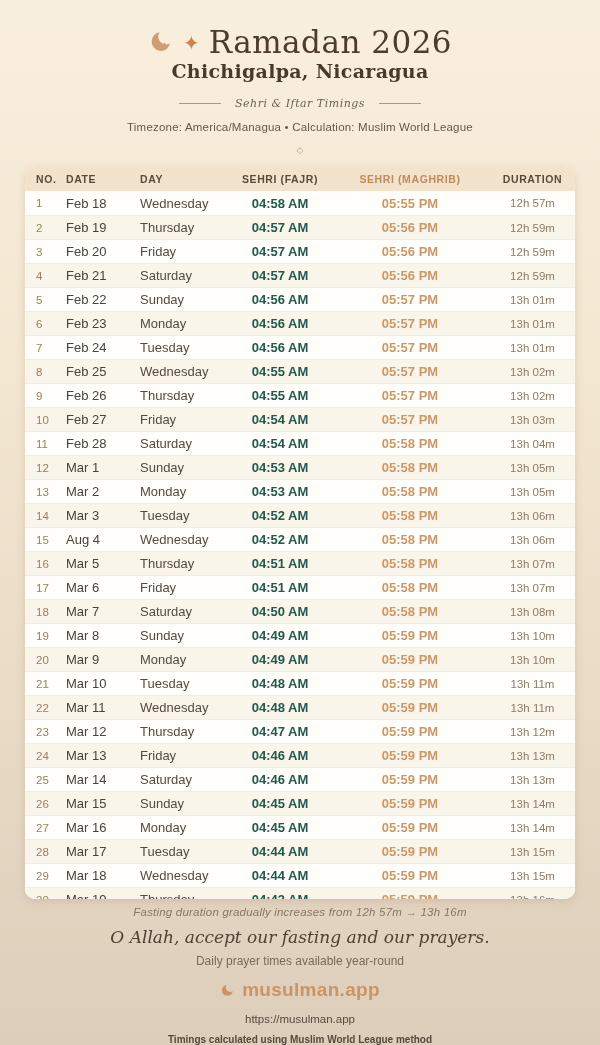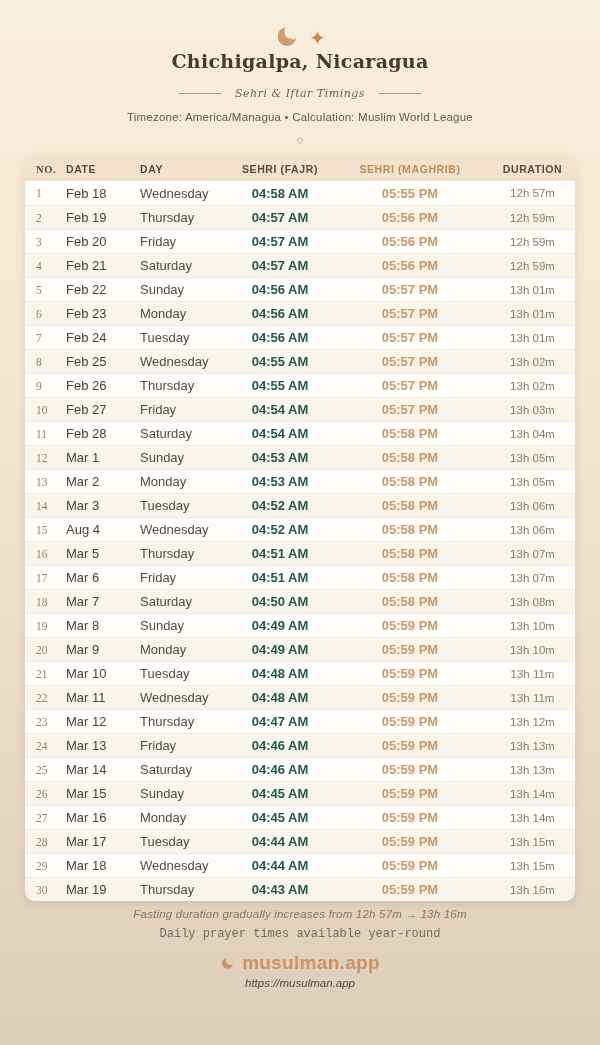--- a/index.html
+++ b/index.html
@@ -43,60 +43,61 @@
   }
   .t-row {
     display: grid;
     grid-template-columns: 40px 75px 90px 100px 160px 85px;
     align-items: center; height: 24px;
   }
   .t-head { background: #f4e3cc; height: 24px; }
   .t-head .c { font-size: 10.5px; font-weight: 700; letter-spacing: 0.6px; color: #594a3b; }
   .t-head .c-iftar { color: #c08a5a; }
   .c { white-space: nowrap; }
-  .c-no   { padding-left: 11px; text-align: left;  font-size: 11.5px; color: #97825f; font-family: Liberation Serif, serif; }
+  .c-no   { padding-left: 11px; text-align: left;  font-size: 11.5px; color: #97825f; }
   .c-date { padding-left: 1px;  text-align: left;  font-size: 13px;   color: #4b4238; }
   .c-day  { text-align: left;   font-size: 13px;   color: #544a3e; }
   .c-sehri { text-align: center; font-size: 13px; font-weight: 700; color: #20594e; }
   .c-iftar { text-align: center; font-size: 13px; font-weight: 700; color: #cd9868; }
   .c-dur  { text-align: center; font-size: 11.5px; color: #8d7b6a; }
   .t-body .t-row:nth-child(even) { background: #faf5eb; }
   .t-body .t-row { border-top: 1px solid #f3ecdf; }
   .t-body .t-row:first-child { border-top: none; }
 
   
   .footer { text-align: center; width: 100%; }
   .fasting-note {
     margin-top: 7px; font-style: italic; font-size: 11.5px; color: #8a7462; letter-spacing: 0.2px;
   }
   .dua {
     margin-top: 9px; font-family: "DejaVu Serif", "Liberation Serif", serif;
     font-style: italic; font-size: 17px; color: #4e4033;
   }
-  .year-round { margin-top: 7px; font-size: 12px; color: #79695a; font-family: Liberation Mono, monospace; }
+  .year-round { margin-top: 7px; font-size: 12px; color: #79695a; }
   .brand-row { display: flex; align-items: center; justify-content: center; gap: 7px; margin-top: 11px; }
   .brand-crescent { width: 15px; height: 15px; }
   .brand-name { font-size: 19px; font-weight: 700; color: #cd9364; letter-spacing: 0.3px; }
-  .brand-url { margin-top: 3px; font-size: 11.5px; color: #55493d; font-style: italic; }
+  .brand-url { margin-top: 12px; font-size: 11.5px; color: #55493d; }
   .method-note { margin-top: 9px; font-size: 10px; font-weight: 700; color: #55493d; }
 </style>
 </head>
 <body>
 
 <div class="page">
 
   <div class="header">
     <div class="title-row">
       <span class="crescent-svg">
         <svg width="26" height="26" viewBox="0 0 24 24" fill="none">
           <path d="M20.4 13.2A8.6 8.6 0 1 1 10.8 3.1a7.1 7.1 0 0 0 9.6 10.1z" fill="#cf9d74"></path>
           <path d="M15.4 12.2l.5 1.1 1.1.5-1.1.5-.5 1.1-.5-1.1-1.1-.5 1.1-.5z" fill="#cf9d74"></path>
         </svg>
       </span>
       <span class="sparkle">✦</span>
+      <h1 class="main-title">Ramadan 2026</h1>
     </div>
     <div class="location">Chichigalpa, Nicaragua</div>
     <div class="subtitle-row">
       <span class="subtitle-line"></span>
       <span class="subtitle">Sehri &amp; Iftar Timings</span>
       <span class="subtitle-line"></span>
     </div>
     <div class="meta-line">Timezone: America/Managua • Calculation: Muslim World League</div>
     <div class="diamond">◇</div>
   </div>
@@ -378,25 +379,27 @@
       <span class="c c-day">Thursday</span>
       <span class="c c-sehri">04:43 AM</span>
       <span class="c c-iftar">05:59 PM</span>
       <span class="c c-dur">13h 16m</span>
     </div>
   </div>
   </div>
 
   <div class="footer">
     <div class="fasting-note">Fasting duration gradually increases from 12h 57m → 13h 16m</div>
+    <div class="dua">O Allah, accept our fasting and our prayers.</div>
     <div class="year-round">Daily prayer times available year-round</div>
     <div class="brand-row">
       <span class="brand-crescent">
         <svg width="15" height="15" viewBox="0 0 24 24" fill="none">
           <path d="M20.4 13.2A8.6 8.6 0 1 1 10.8 3.1a7.1 7.1 0 0 0 9.6 10.1z" fill="#cd9364"></path>
         </svg>
       </span>
       <span class="brand-name">musulman.app</span>
     </div>
     <div class="brand-url">https://musulman.app</div>
+    <div class="method-note">Timings calculated using Muslim World League method</div>
   </div>
 
 </div>
 
 </body></html>

